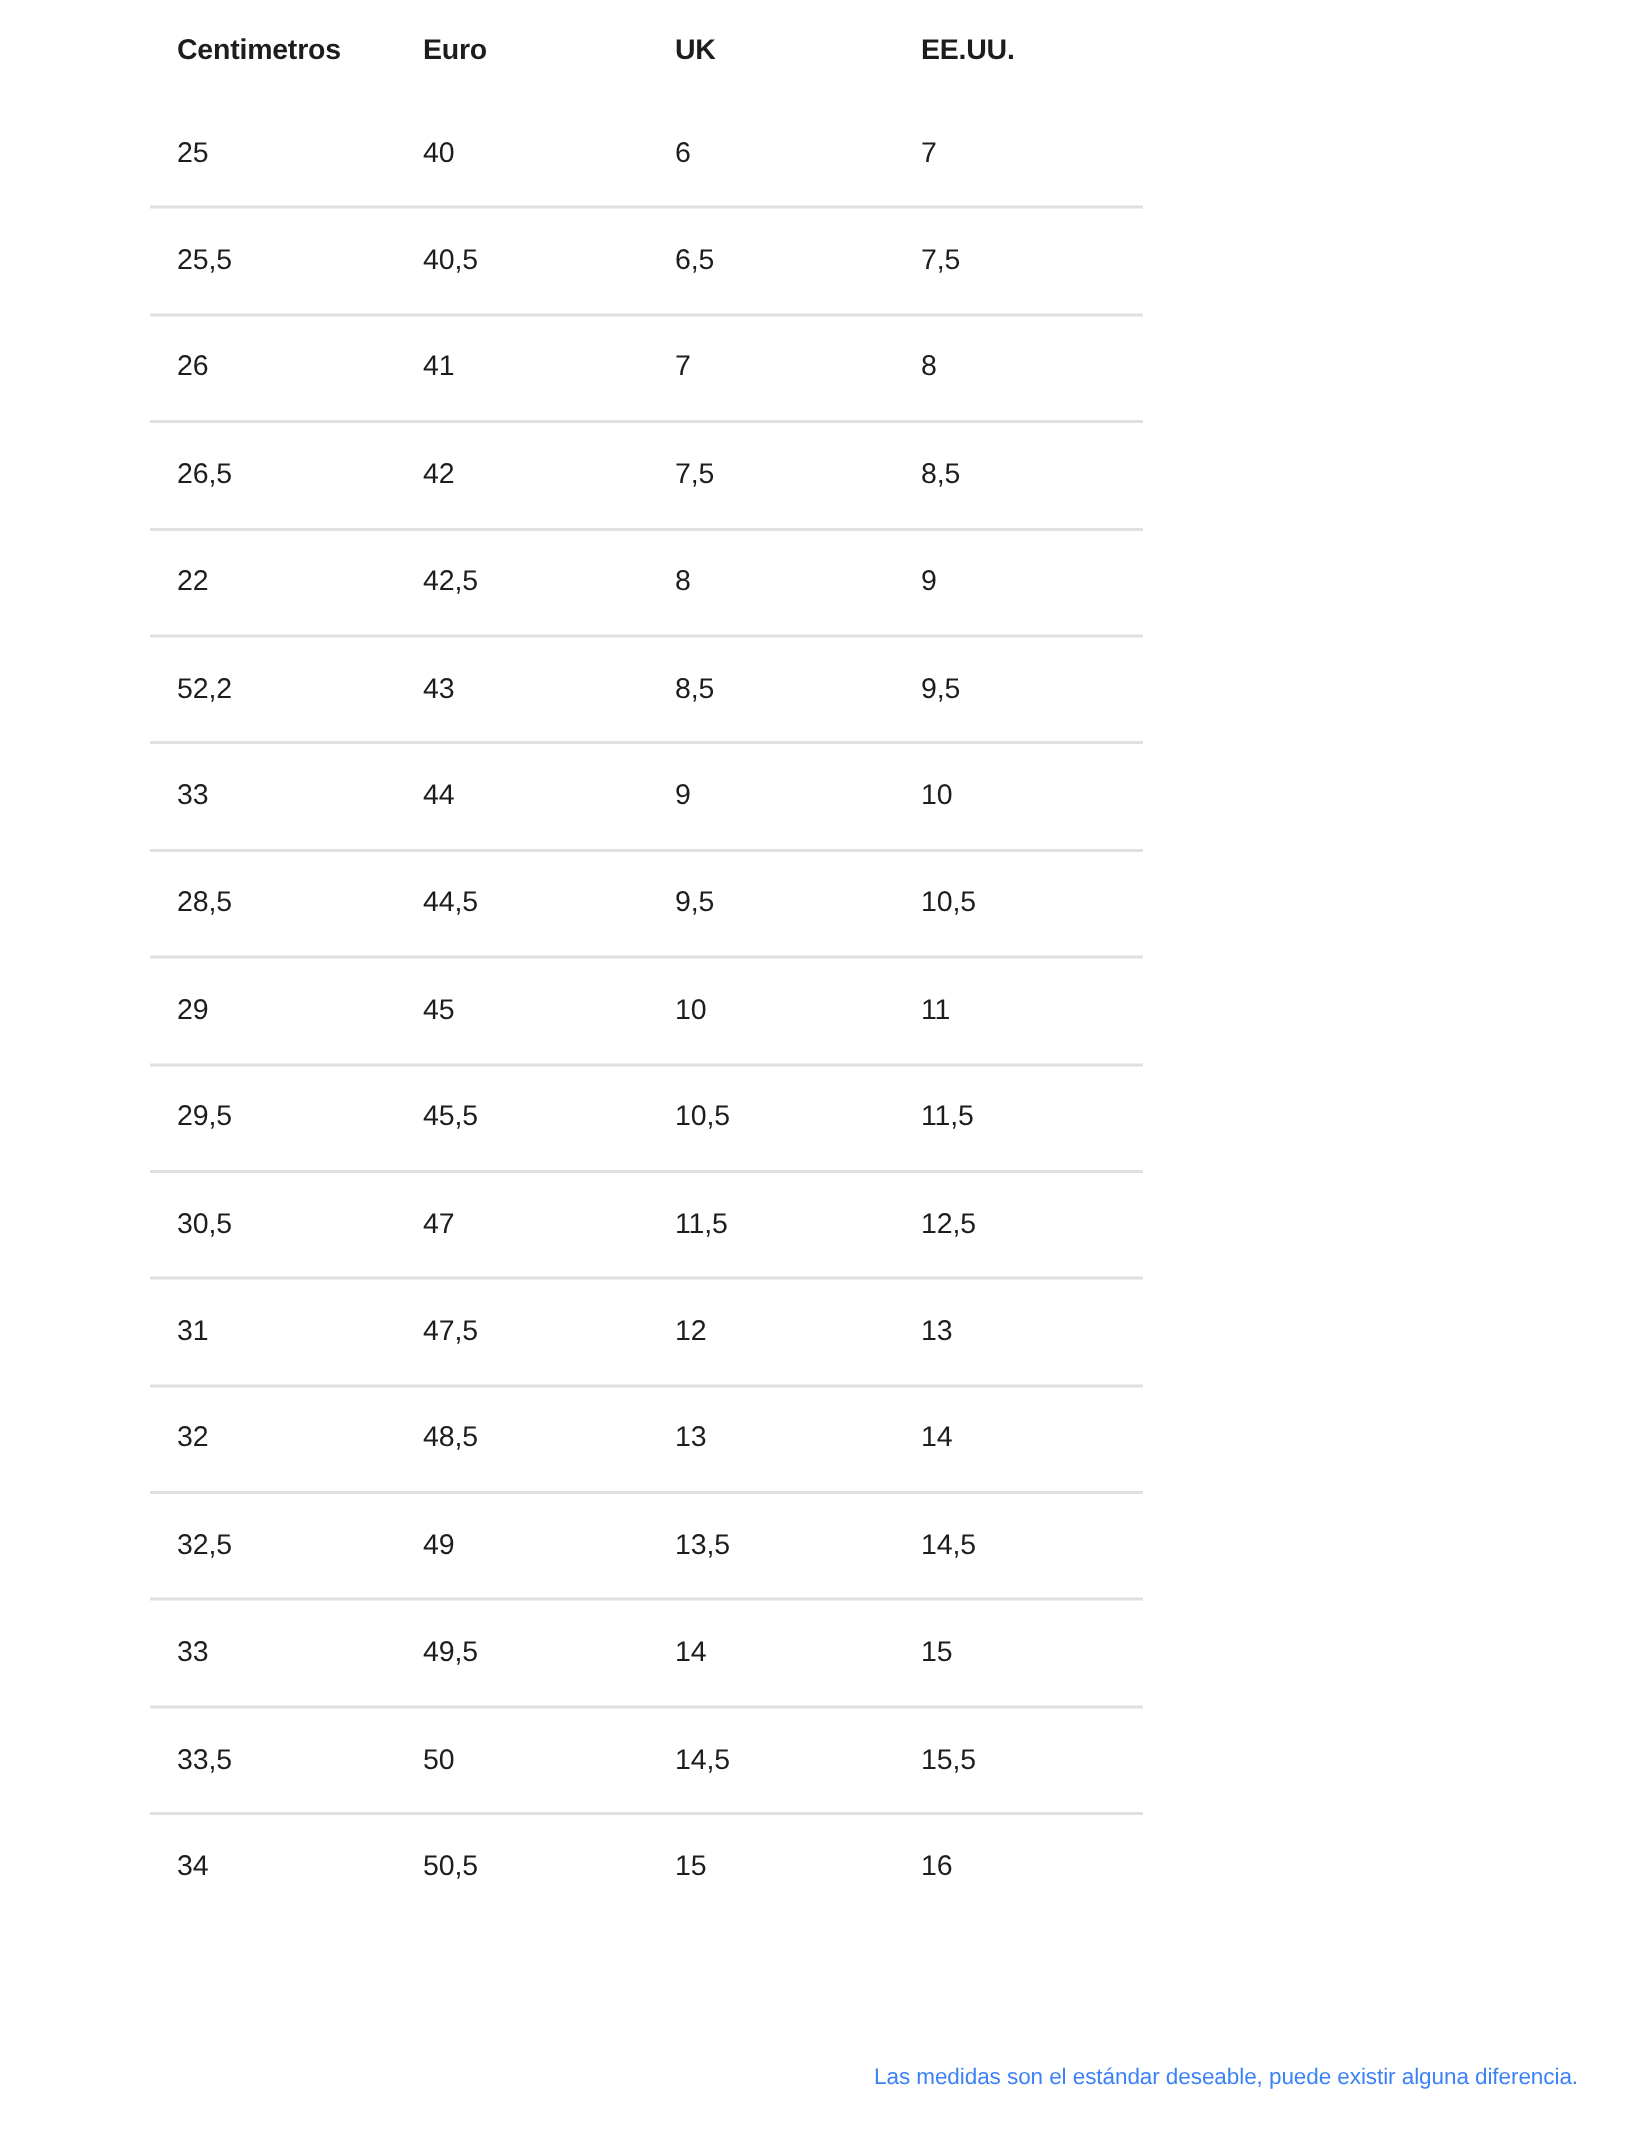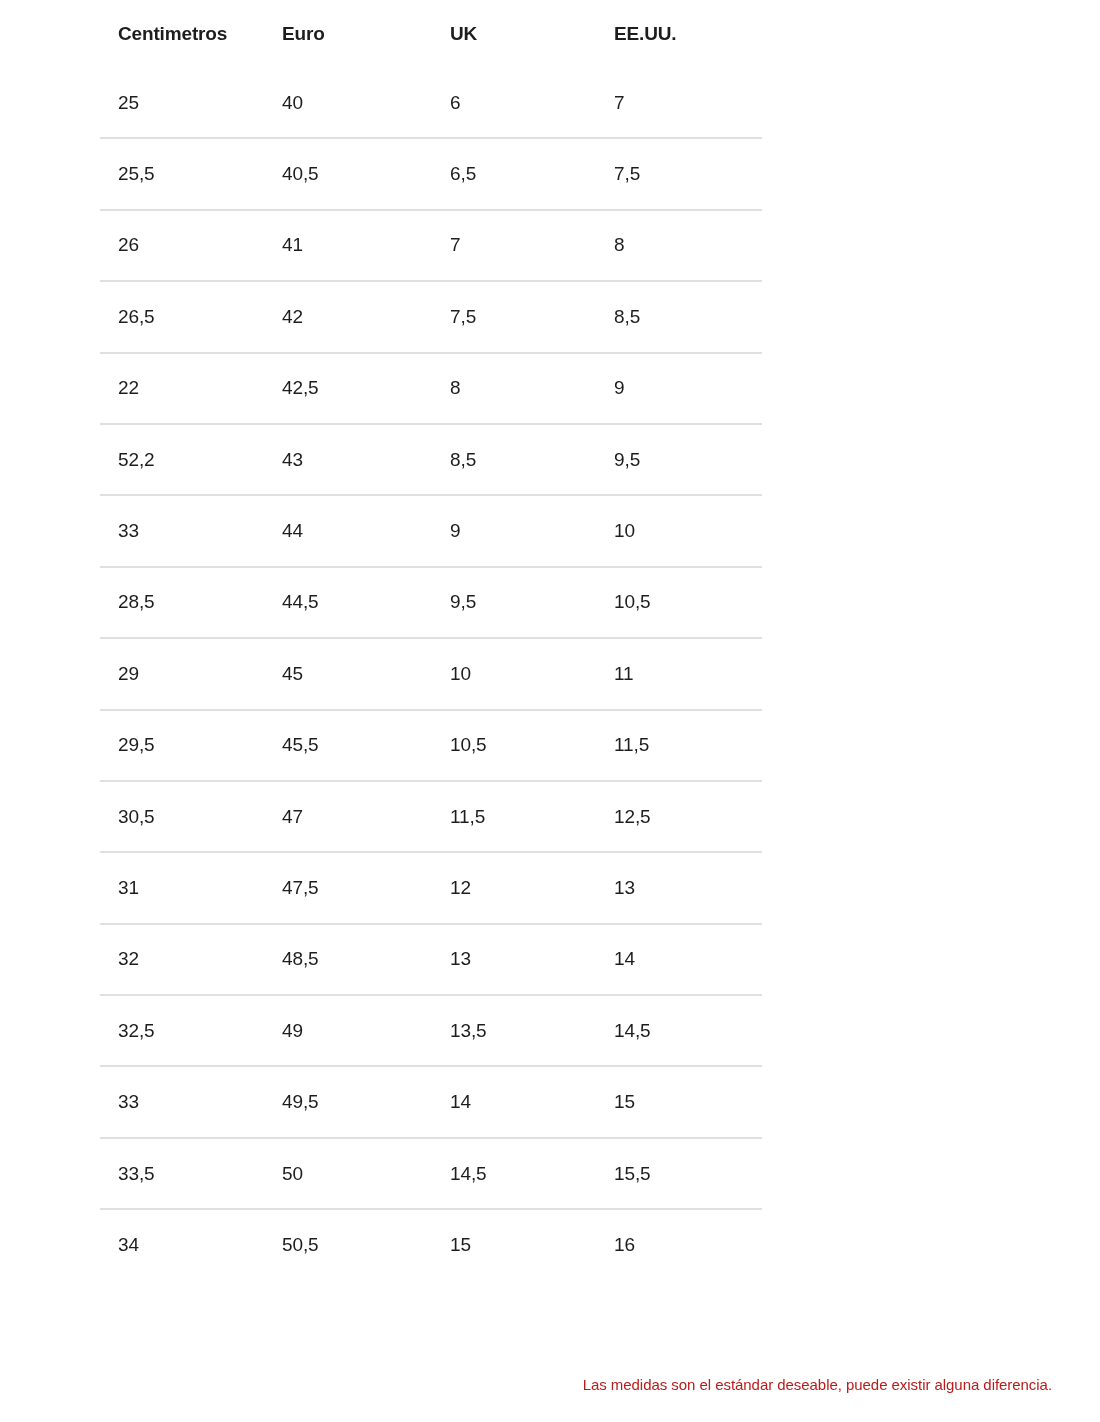--- a/index.html
+++ b/index.html
@@ -60,21 +60,21 @@
 
   table.size-table tbody tr:last-child td {
     border-bottom: none;
   }
 
   .chart-note {
     position: absolute;
     right: 48px;
     top: 1376px;
     font-size: 15px;
-    color: #b91c1c;
+    color: #3b82f6;
     letter-spacing: -0.05px;
     white-space: nowrap;
   }
 </style>
 </head>
 <body>
 
 <div class="size-chart">
   <table class="size-table">
     <colgroup>

